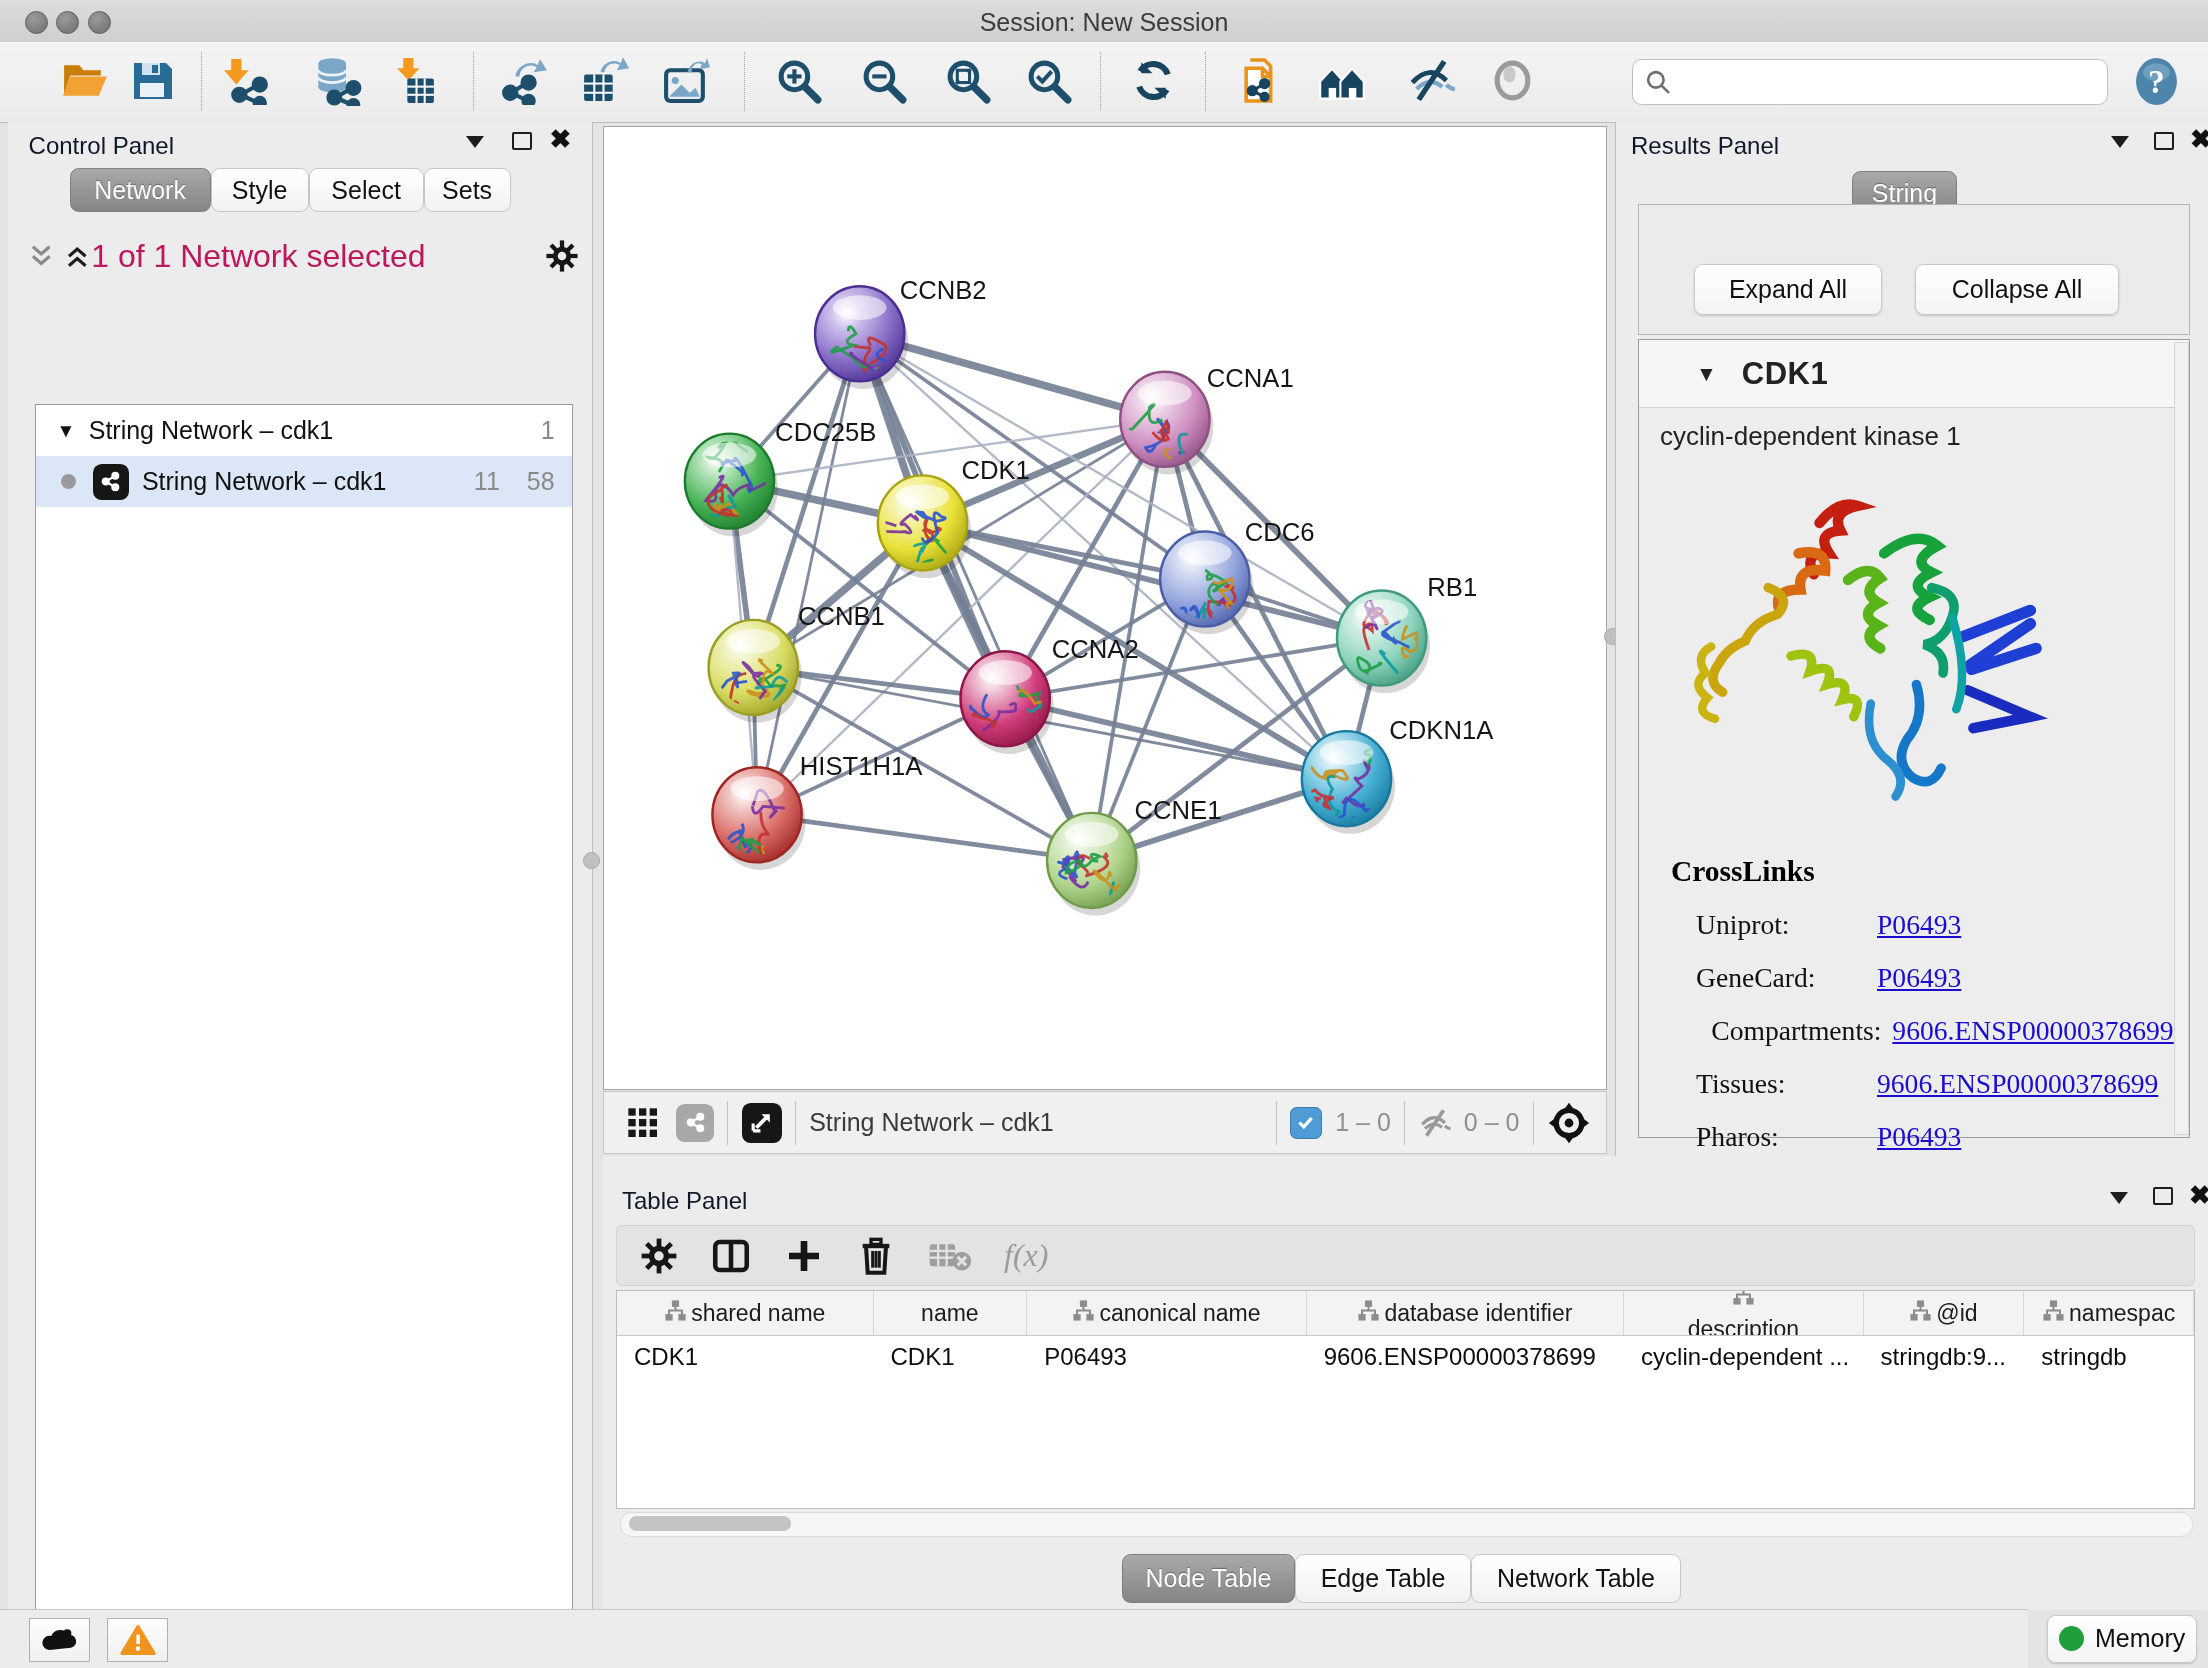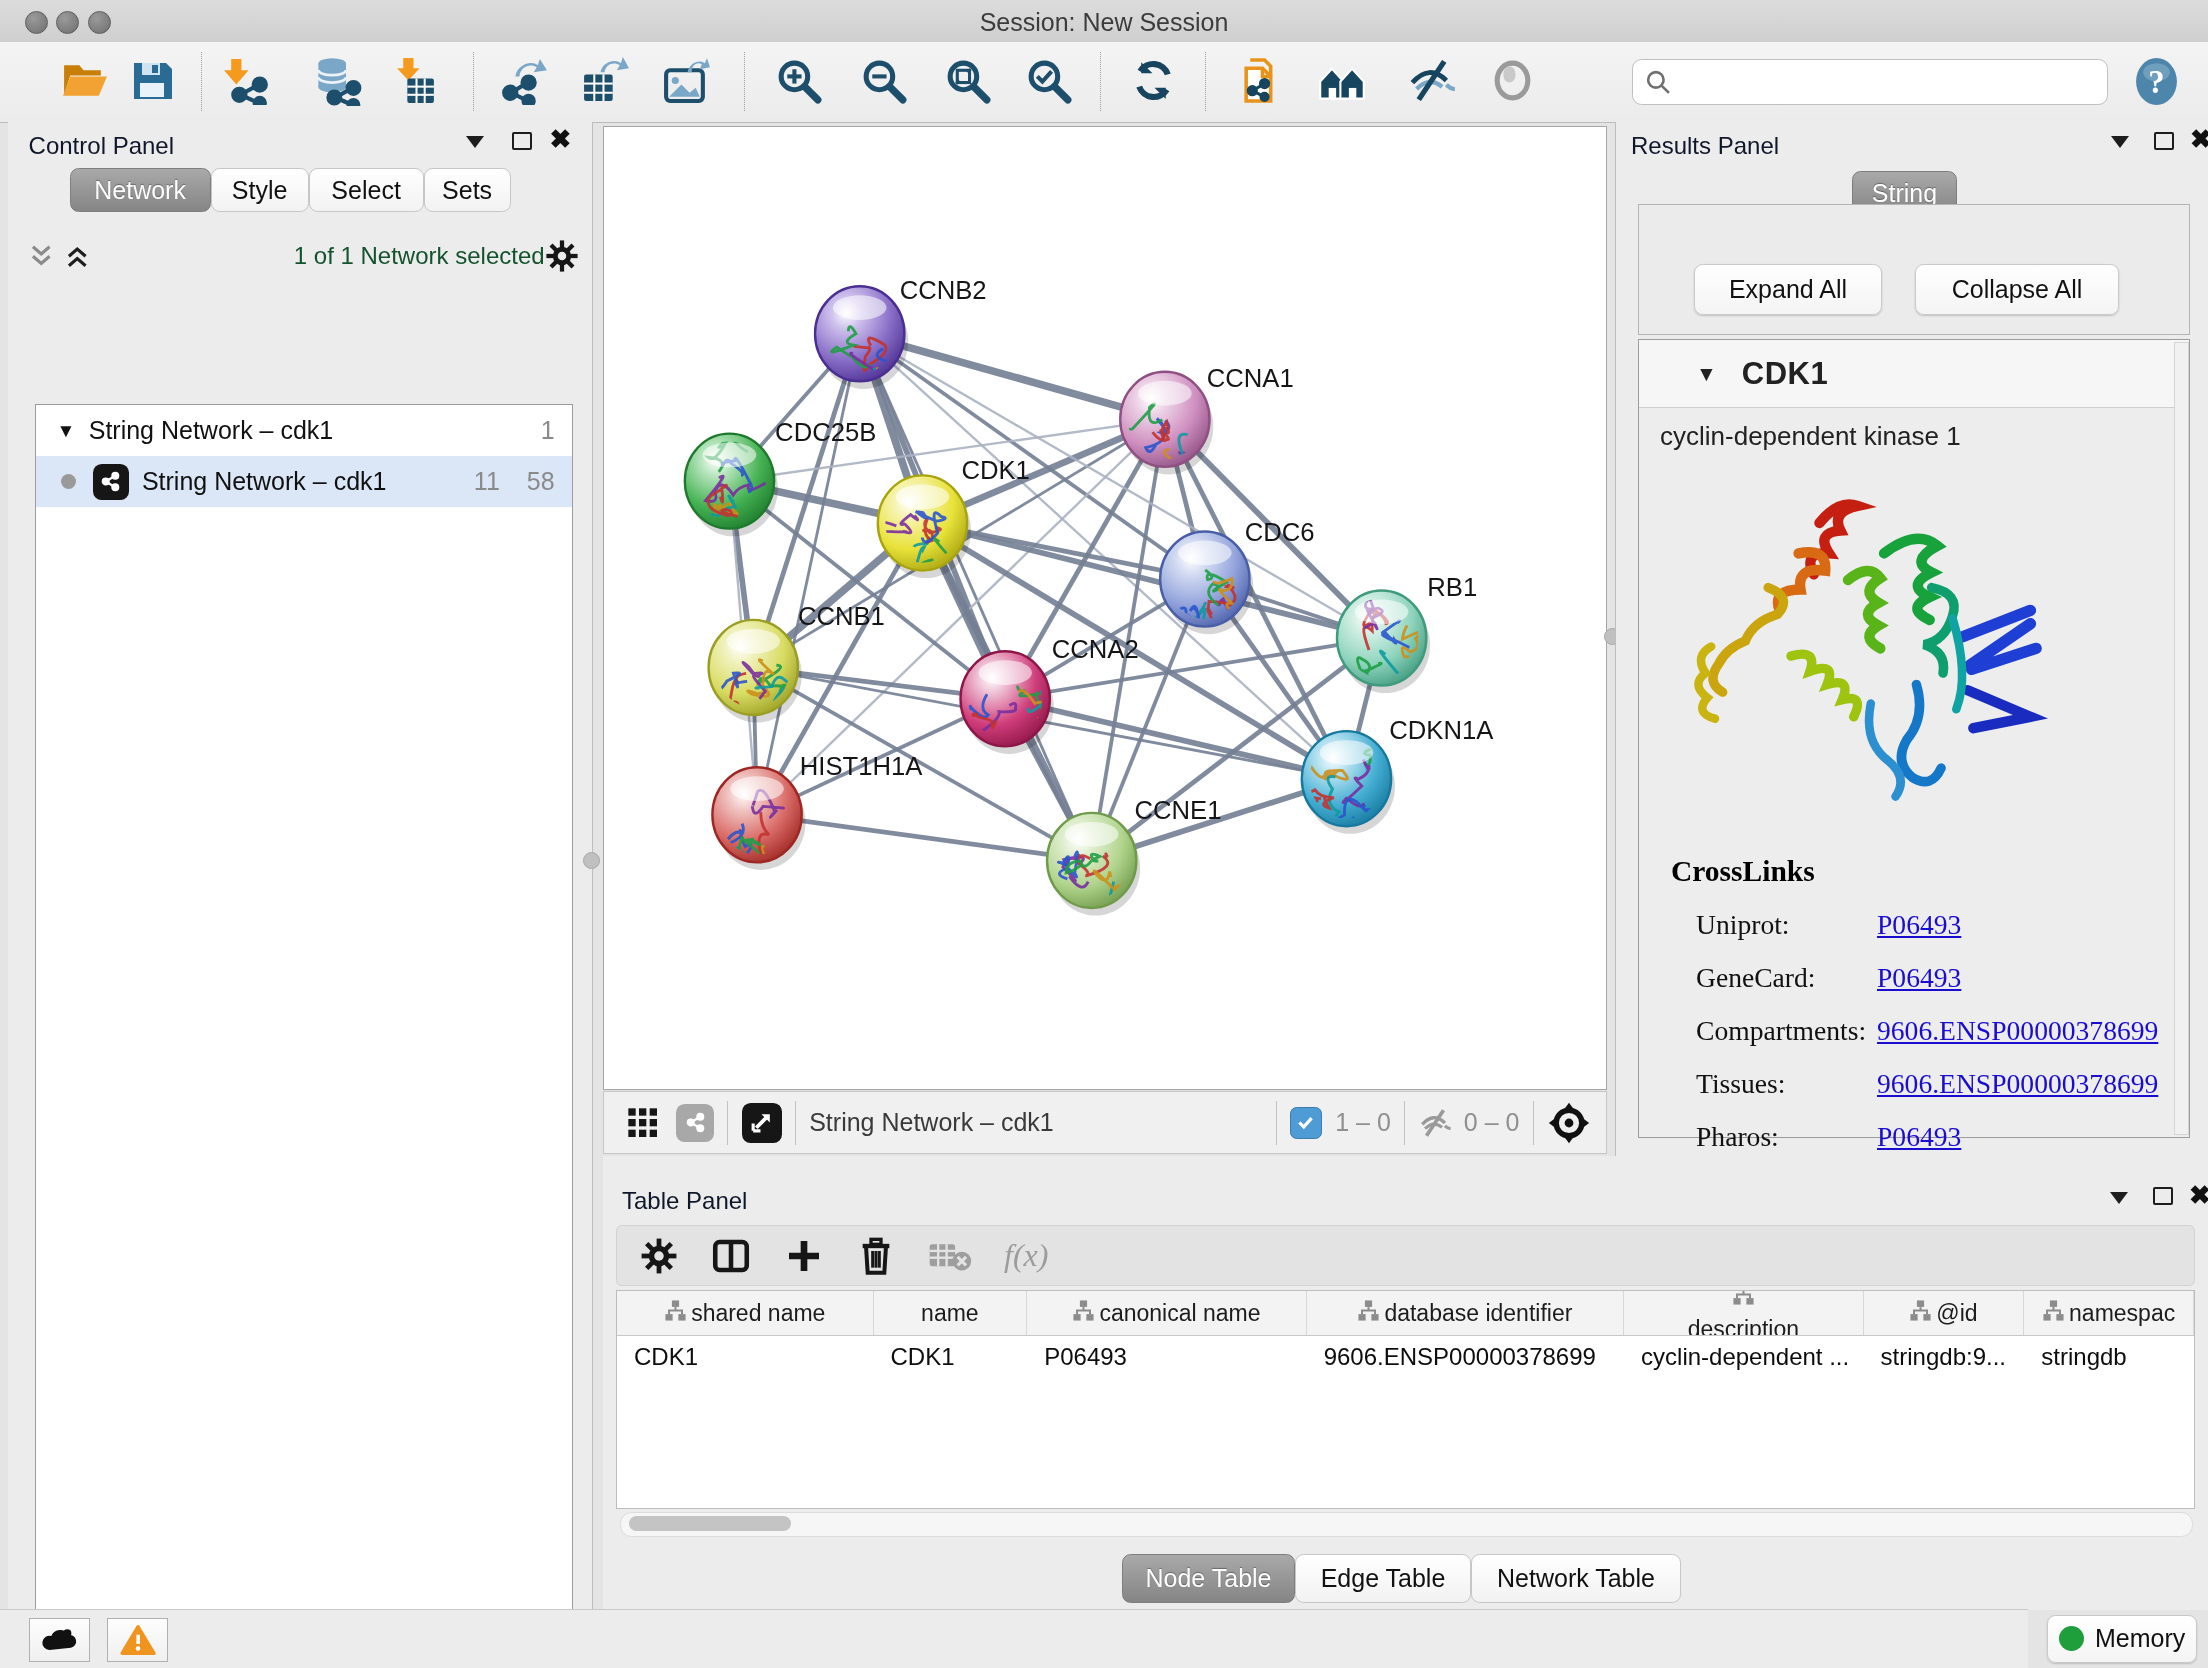--- a/index.html
+++ b/index.html
@@ -291,21 +291,21 @@
       <div class="tab" style="width: 87px;">Sets</div>
     </div>
 
   <div class="abs" style="left:19px;top:112px;width:552px;height:44px;display:flex;align-items:center">
     <svg width="28.5" height="28.5" viewBox="0 0 24 24">
       <path d="M5 4l7 6 7-6M5 12l7 6 7-6" fill="none" stroke="#8a8a8a" stroke-width="2.6"></path>
       </svg>
     <svg width="28.5" height="28.5" viewBox="0 0 24 24" style="margin-left:7.6px">
       <path d="M5 20l7-6 7 6M5 12l7-6 7 6" fill="none" stroke="#1d1d1d" stroke-width="2.6"></path>
       </svg>
-    <div style="flex:1;text-align:right;font-size:24px;color:#14532d">1 of 1 Network selected</div>
+    <div style="flex:1;text-align:left;font-size:32px;color:#be185d">1 of 1 Network selected</div>
     <svg width="34" height="34" viewBox="0 0 24 24">
       <g fill="#161616">
         <rect x="10.5" y="1" width="3" height="6"></rect>
           <rect x="10.5" y="17" width="3" height="6"></rect>
         <rect x="1" y="10.5" width="6" height="3"></rect>
           <rect x="17" y="10.5" width="6" height="3"></rect>
         <rect x="10.5" y="1" width="3" height="6" transform="rotate(45 12 12)"></rect>
         <rect x="10.5" y="1" width="3" height="6" transform="rotate(135 12 12)"></rect>
         <rect x="10.5" y="1" width="3" height="6" transform="rotate(225 12 12)"></rect>
         <rect x="10.5" y="1" width="3" height="6" transform="rotate(315 12 12)"></rect>
@@ -757,21 +757,21 @@
     <div style="font-size:29.5px;font-weight:bold;color:#000">CrossLinks</div>
     <div id="xl-rows">
         <div style="display: flex; margin-top: 21px; padding-left: 25px;">
           <span class="xl-label serif" style="width: 181px;">Uniprot:</span>
           <a class="xl-link serif">P06493</a>
         </div>
         <div style="display: flex; margin-top: 21px; padding-left: 25px;">
           <span class="xl-label serif" style="width: 181px;">GeneCard:</span>
           <a class="xl-link serif">P06493</a>
         </div>
-        <div style="display: flex; margin-top: 21px; padding-left: 25px;">
+        <div style="display: flex; margin-top: 21px; padding-left: 25px; justify-content: center;">
           <span class="xl-label serif" style="width: 181px;">Compartments:</span>
           <a class="xl-link serif">9606.ENSP00000378699</a>
         </div>
         <div style="display: flex; margin-top: 21px; padding-left: 25px;">
           <span class="xl-label serif" style="width: 181px;">Tissues:</span>
           <a class="xl-link serif">9606.ENSP00000378699</a>
         </div>
         <div style="display: flex; margin-top: 21px; padding-left: 25px;">
           <span class="xl-label serif" style="width: 181px;">Pharos:</span>
           <a class="xl-link serif">P06493</a>

